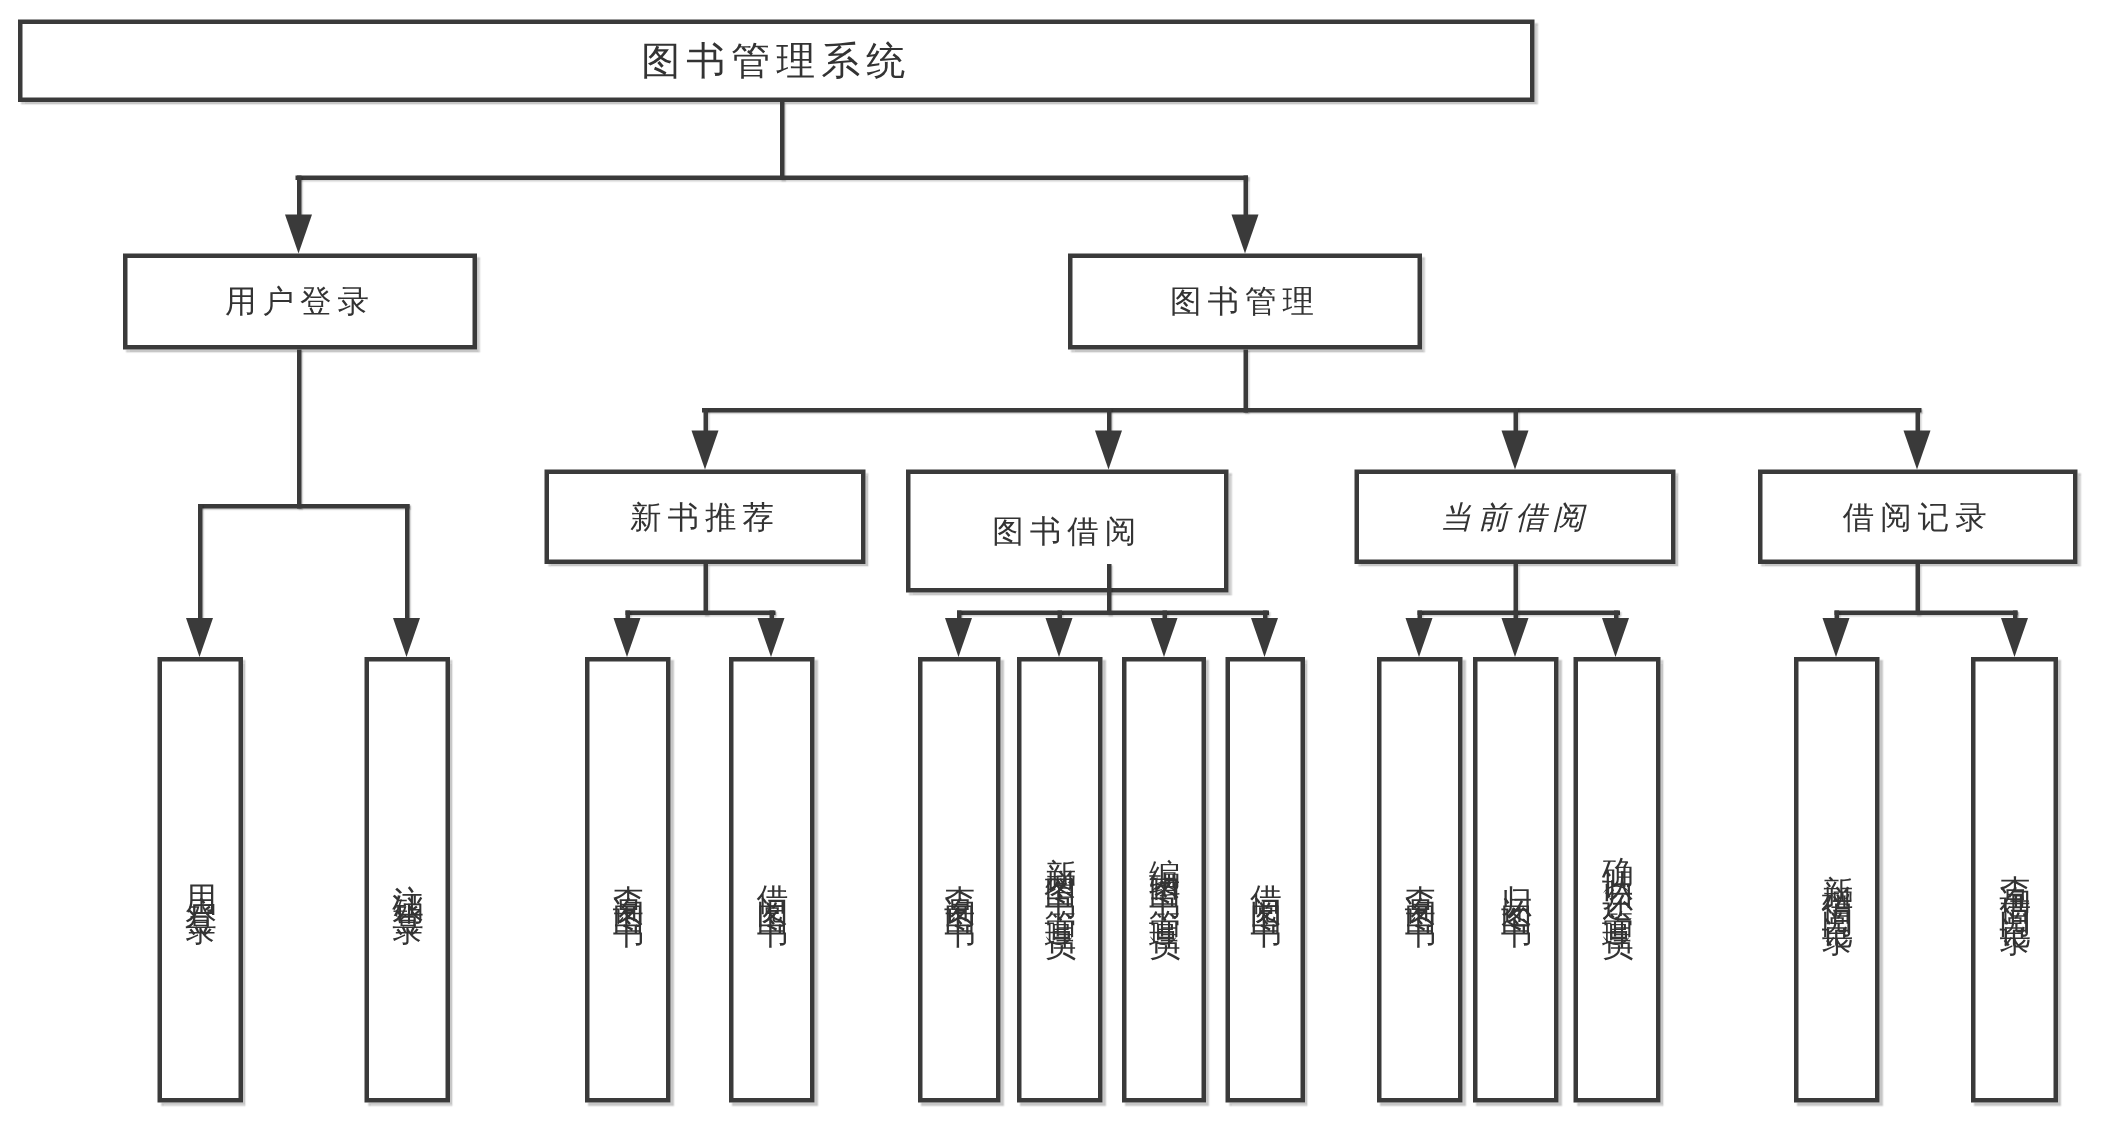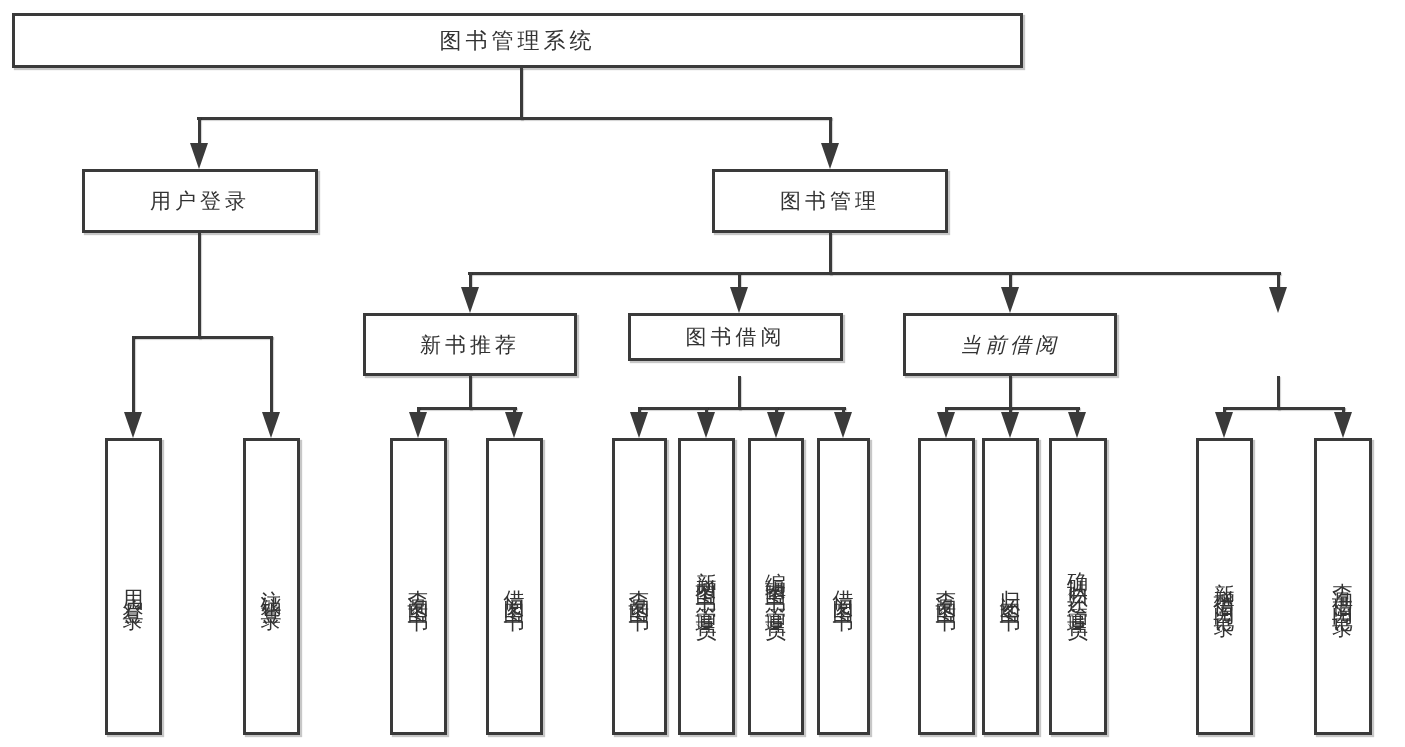--- a/index.html
+++ b/index.html
@@ -20,21 +20,21 @@
     box-sizing:border-box;
     background:#fff;
     border:3px solid var(--line);
     box-shadow:2px 2px 1px rgba(0,0,0,0.22);
     display:flex;align-items:center;justify-content:center;
     color:var(--text);
     font-size:21px;
     letter-spacing:4px;
     white-space:nowrap;
   }
-  .node.title{font-size:22px;font-family:Liberation Serif, serif;}
+  .node.title{font-size:26px;font-family:Liberation Serif, serif;}
   .leaf{
     writing-mode:vertical-rl;
     text-orientation:mixed;
     letter-spacing:7px;
     font-size:21px;
     white-space:normal;
     line-height:1;
   }
   .hline,.vline{
     position:absolute;
@@ -63,22 +63,23 @@
 <body>
 
 <div class="canvas">
 
   <div class="node title" style="left:12px;top:13px;width:1011px;height:55px;">图书管理系统</div>
 
   <div class="node" style="left:82px;top:169px;width:236px;height:64px;">用户登录</div>
   <div class="node" style="left:712px;top:169px;width:236px;height:64px;">图书管理</div>
 
   <div class="node" style="left:363px;top:313px;width:214px;height:63px;">新书推荐</div>
-  <div class="node" style="left:628px;top:313px;width:215px;height:48px;">图书借阅</div>
+  <div class="node" style="left:604px;top:313px;width:215px;height:82px;">图书借阅</div>
   <div class="node" style="left:903px;top:313px;width:214px;height:63px;font-style:italic;">当前借阅</div>
+  <div class="node" style="left:1172px;top:313px;width:213px;height:63px;">借阅记录</div>
 
   <div class="node leaf" style="left:105px;top:438px;width:57px;height:297px;">用户登录</div>
   <div class="node leaf" style="left:243px;top:438px;width:57px;height:297px;">注销登录</div>
 
   <div class="node leaf" style="left:390px;top:438px;width:57px;height:297px;">查询图书</div>
   <div class="node leaf" style="left:486px;top:438px;width:57px;height:297px;">借阅图书</div>
 
   <div class="node leaf" style="left:612px;top:438px;width:55px;height:297px;">查询图书</div>
   <div class="node leaf" style="left:678px;top:438px;width:57px;height:297px;">新增图书（管理员）</div>
   <div class="node leaf" style="left:748px;top:438px;width:56px;height:297px;">编辑图书（管理员）</div>

